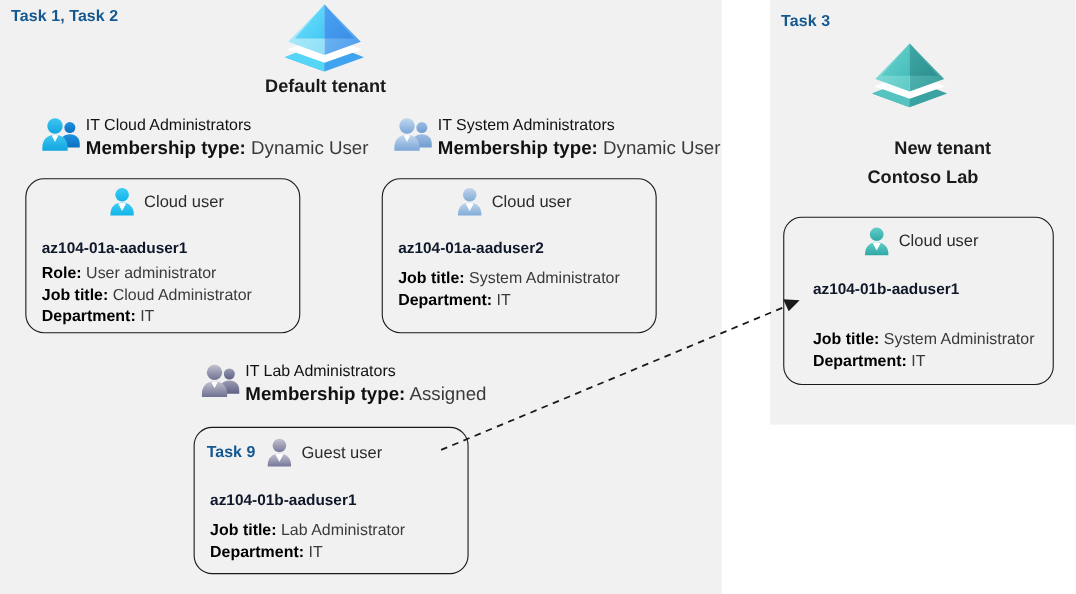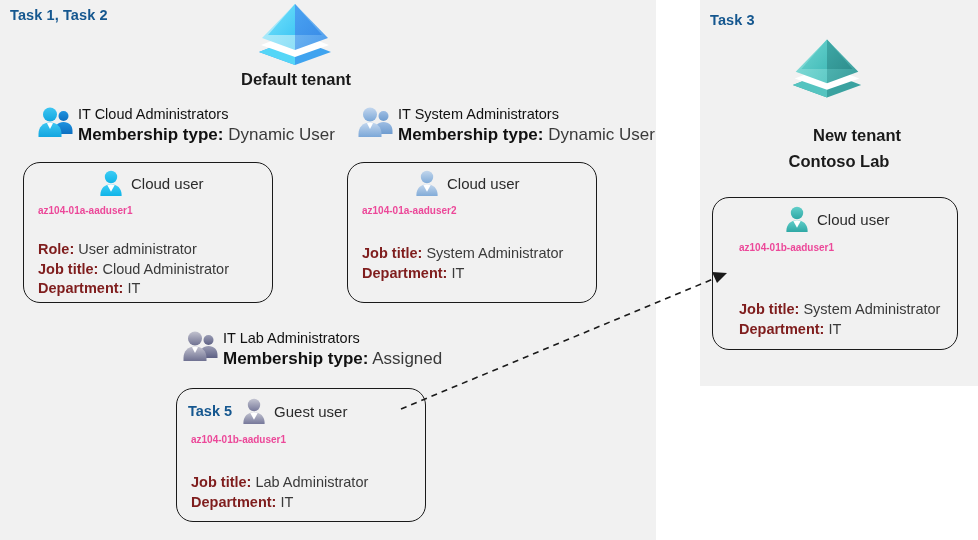--- a/index.html
+++ b/index.html
@@ -85,32 +85,33 @@
   }
   .card-userline .task-inline {
     color: #15578f;
     font-weight: bold;
     font-size: 14.5px;
     margin-right: 8px;
   }
   .card-name {
     position: absolute;
     font-weight: bold;
-    font-size: 10px;
-    color: #ec4899;
-    white-space: nowrap;
+    font-size: 14px;
+    color: #0f172a;
+    white-space: nowrap;
+    margin-top: 12px;
   }
   .card-props {
     position: absolute;
     font-size: 14.5px;
     color: #3a3a3a;
     line-height: 19.5px;
     white-space: nowrap;
   }
-  .card-props b { color: #7f1d1d; font-weight: bold; }
+  .card-props b { color: #000000; font-weight: bold; }
 
   
   .ic { display: block; }
 
   #arrow-layer { position: absolute; left: 0; top: 0; width: 978px; height: 540px; pointer-events: none; }
 </style>
 </head>
 <body>
 
 <div id="canvas">
@@ -276,21 +277,21 @@
       </svg>
     </div>
     <div class="group-text">
       <div class="group-title">IT Lab Administrators</div>
       <div class="group-sub"><b>Membership type:</b> <span>Assigned</span></div>
     </div>
   </div>
 
   <div class="card" style="left:176px; top:388px; width:250px; height:134px;">
     <div class="card-userline" style="left:11px; top:8px;">
-      <span class="task-inline">Task 5</span>
+      <span class="task-inline">Task 9</span>
       <span>
         <svg class="ic" width="28" height="28" viewBox="0 0 28 28" xmlns="http://www.w3.org/2000/svg">
           <defs>
               <linearGradient id="u3" x1="0" y1="0" x2="0" y2="1">
             <stop offset="0" stop-color="#c3c4d1"></stop>
                 <stop offset="1" stop-color="#76789a"></stop>
           </linearGradient>
             </defs>
           <circle cx="14" cy="8" r="6.2" fill="url(#u3)"></circle>
           <path d="M14 15.2 C20.2 15.2 24.6 19.4 24.6 25.6 L24.6 27 L3.4 27 L3.4 25.6 C3.4 19.4 7.8 15.2 14 15.2 Z" fill="url(#u3)"></path>

